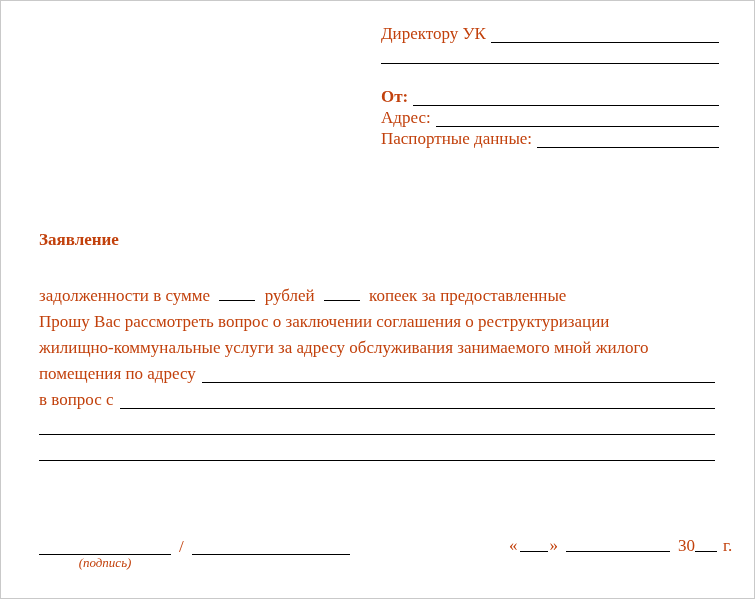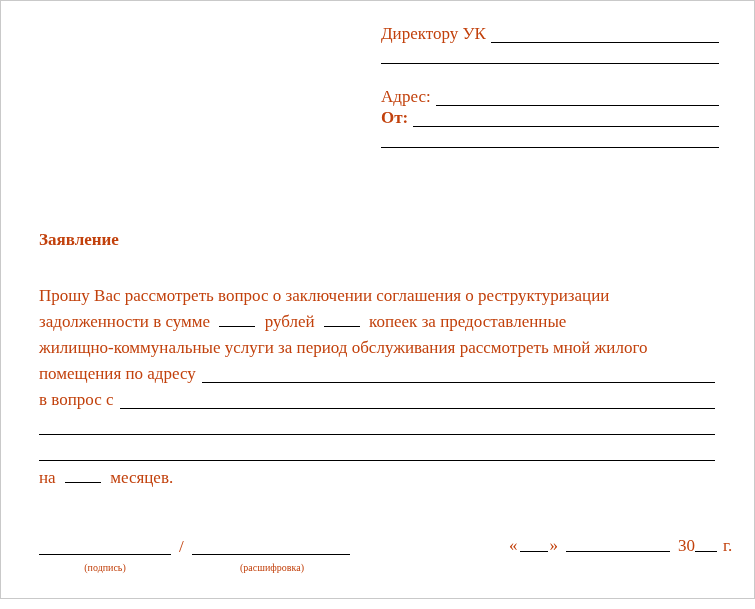--- a/index.html
+++ b/index.html
@@ -109,22 +109,22 @@
     height: 1px;
   }
   .sig-line.w1 { width: 132px; }
   .sig-line.w2 { width: 158px; }
   .sig-slash {
     margin: 0 8px;
     line-height: 17px;
   }
   .cap-row {
     display: flex;
-    margin-top: 7px;
-    font-size: 10px;
+    font-size: 13px;
+    font-style: italic;
   }
   .cap {
     text-align: center;
   }
   .cap.c1 { width: 132px; }
   .cap-gap { width: 22px; }
   .cap.c2 { width: 158px; }
 
   .date-block {
     position: absolute;
@@ -153,75 +153,70 @@
   <div class="header">
     <div class="h-row">
       <span class="h-label">Директору УК</span>
       <span class="h-fill"></span>
     </div>
     <div class="h-row">
       <span class="h-fill"></span>
     </div>
     <div class="h-row spacer"></div>
     <div class="h-row">
+      <span class="h-label bold">От:</span>
+      <span class="h-fill"></span>
+    </div>
+    <div class="h-row">
       <span class="h-label">Адрес:</span>
       <span class="h-fill"></span>
     </div>
     <div class="h-row">
-      <span class="h-label bold">От:</span>
-      <span class="h-fill"></span>
-    </div>
-    <div class="h-row">
+      <span class="h-label">Паспортные данные:</span>
       <span class="h-fill"></span>
     </div>
   </div>
 
   <div class="title">Заявление</div>
 
   <div class="body-block">
-    <div class="b-line">Прошу Вас рассмотреть вопрос о заключении соглашения о реструктуризации</div>
     <div class="b-line">
       <span>задолженности в сумме</span>
       <span class="inline-blank"></span>
       <span>рублей</span>
       <span class="inline-blank"></span>
       <span>копеек за предоставленные</span>
     </div>
-    <div class="b-line">жилищно-коммунальные услуги за период обслуживания рассмотреть мной жилого</div>
+    <div class="b-line">Прошу Вас рассмотреть вопрос о заключении соглашения о реструктуризации</div>
+    <div class="b-line">жилищно-коммунальные услуги за адресу обслуживания занимаемого мной жилого</div>
     <div class="b-line b-flex">
       <span class="b-label">помещения по адресу</span>
       <span class="b-fill"></span>
     </div>
     <div class="b-line b-flex">
       <span class="b-label">в вопрос с</span>
       <span class="b-fill"></span>
     </div>
     <div class="b-line b-flex">
       <span class="b-fill full"></span>
     </div>
     <div class="b-line b-flex">
       <span class="b-fill full"></span>
-    </div>
-    <div class="b-line">
-      <span>на</span>
-      <span class="inline-blank"></span>
-      <span>месяцев.</span>
     </div>
   </div>
 
   <div class="sig-block">
     <div class="sig-row">
       <span class="sig-line w1"></span>
       <span class="sig-slash">/</span>
       <span class="sig-line w2"></span>
     </div>
     <div class="cap-row">
       <span class="cap c1">(подпись)</span>
       <span class="cap-gap"></span>
-      <span class="cap c2">(расшифровка)</span>
     </div>
   </div>
 
   <div class="date-block">
     <span>«</span>
     <span class="d-blank day"></span>
     <span>»</span>
     <span class="d-blank month"></span>
     <span>30</span>
     <span class="d-blank year"></span>

